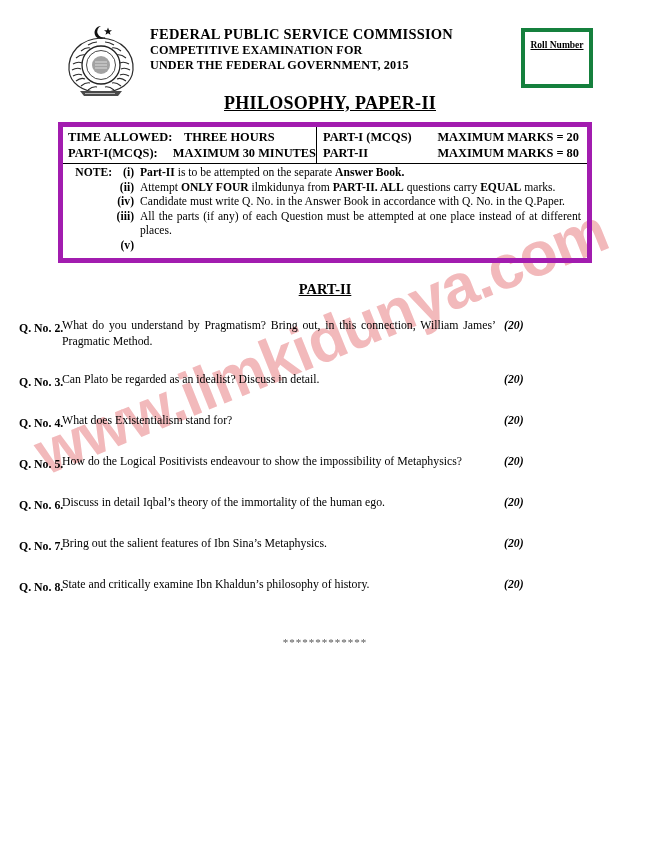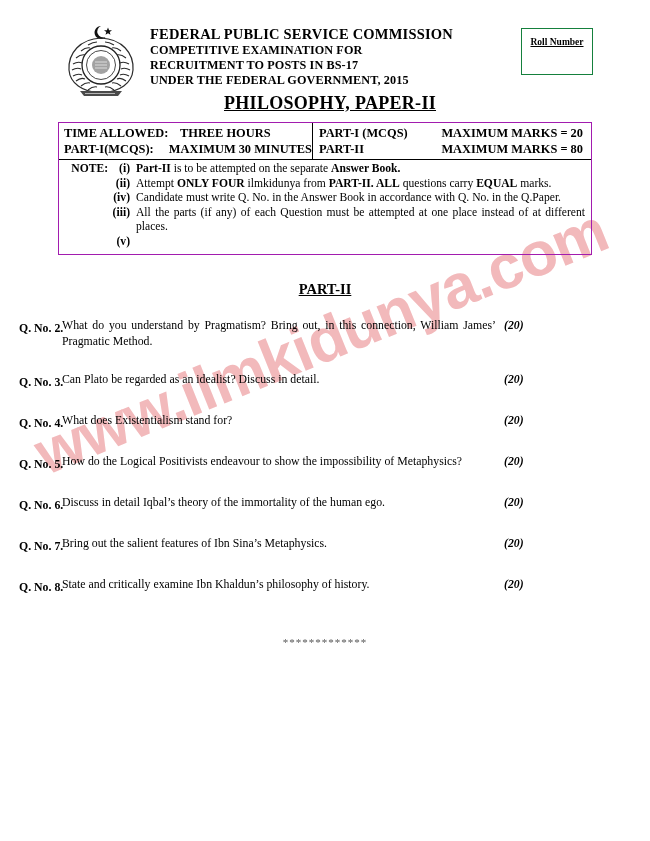--- a/index.html
+++ b/index.html
@@ -91,39 +91,39 @@
     font-weight: bold;
     font-size: 18px;
     text-decoration: underline;
     letter-spacing: .3px;
   }
   .roll-box {
     position: absolute;
     left: 521px;
     top: 28px;
     width: 72px;
-    height: 47px;
-    border: 1px solid #15803d;
+    height: 60px;
+    border: 4px solid #15803d;
     box-sizing: border-box;
   }
   .roll-label {
     margin-top: 8px;
     text-align: center;
     font-weight: bold;
     font-size: 9.5px;
     text-decoration: underline;
   }
 
   
   .info-table {
     position: absolute;
     left: 58px;
     top: 122px;
     width: 534px;
-    border: 1px solid #a21caf;
+    border: 5px solid #a21caf;
     box-sizing: border-box;
     z-index: 10;
     background: transparent;
   }
   .info-top {
     display: flex;
     border-bottom: 1px solid #000;
   }
   .info-left {
     width: 254px;
@@ -302,21 +302,20 @@
         <path d="M22 71 h42 l-4 5 h-34 z" fill="#4a4a4a"></path>
         <g stroke="#fff" stroke-width="0.7" opacity="0.85">
           <path d="M27 73.5 h30"></path>
         </g>
       </svg>
     </div>
 
     <div class="title-block">
       <div class="title-line1">FEDERAL PUBLIC SERVICE COMMISSION</div>
       <div class="title-line2">COMPETITIVE EXAMINATION FOR</div>
-      <div class="title-line3">RECRUITMENT TO POSTS IN BS-17</div>
       <div class="title-line4">UNDER THE FEDERAL GOVERNMENT, 2015</div>
     </div>
 
     <div class="paper-title">PHILOSOPHY, PAPER-II</div>
 
     <div class="roll-box">
       <div class="roll-label">Roll Number</div>
     </div>
   </div>
 

